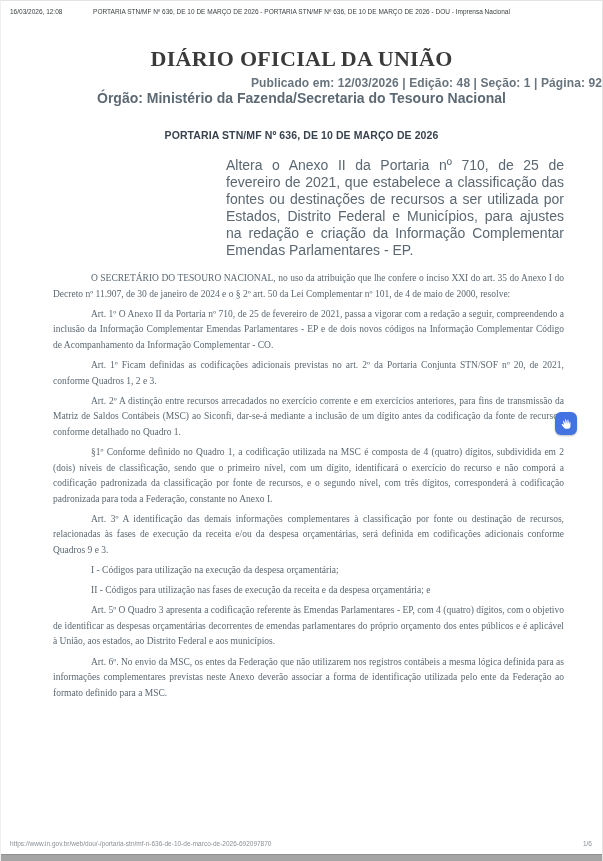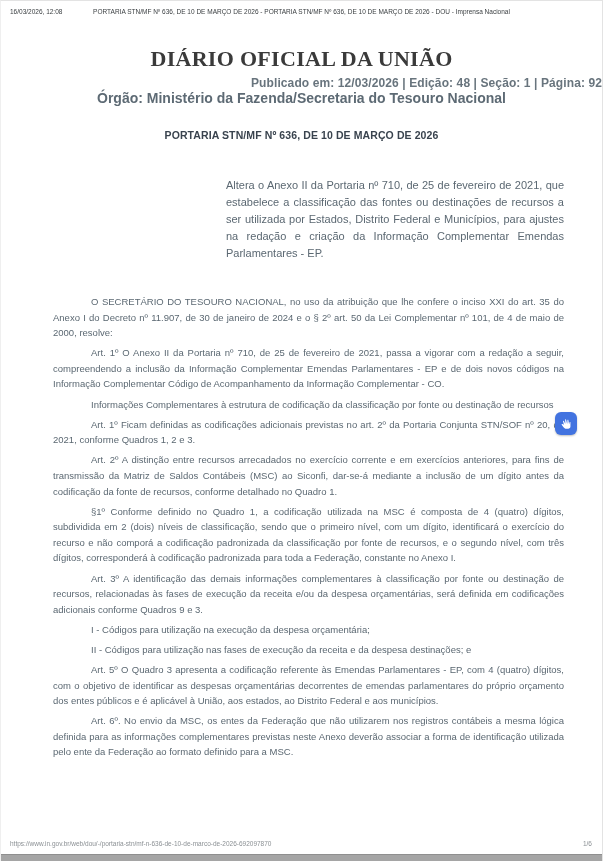--- a/index.html
+++ b/index.html
@@ -21,24 +21,24 @@
   .masthead{padding-top:46px;text-align:center;}
   .dou-title{
     font-family:"Liberation Serif","DejaVu Serif",serif;
     font-weight:bold;font-size:22px;color:#3a3a3a;letter-spacing:.3px;line-height:24px;
   }
   .pub-line{margin-top:5px;font-size:12px;font-weight:700;color:#68747d;letter-spacing:.1px;text-align:right;}
   .organ-line{font-size:14px;font-weight:bold;color:#5d6a74;}
   
   .art-heading{margin-top:23px;text-align:center;font-size:10.5px;font-weight:bold;color:#39434e;letter-spacing:.1px;}
   .summary{
-    margin:36px 38px 0 225px;text-align:justify;
-    font-size:11px;line-height:17px;color:#5b6872;
+    margin:16px 38px 0 225px;text-align:justify;
+    font-size:14px;line-height:17px;color:#5b6872;
   }
-  .body-text{margin:32px 38px 0 52px;}
+  .body-text{margin:12px 38px 0 52px;font-family:Liberation Serif, serif;}
   .body-text p.para{
     margin:0 0 4.5px 0;text-align:justify;text-indent:38px;
     font-size:9.5px;line-height:15.6px;color:#5b6872;
   }
   
   .vlibras-btn{
     position:absolute;top:411px;right:25px;width:22px;height:23px;border-radius:6px;
     display:flex;align-items:center;justify-content:center;cursor:pointer;
     box-shadow:0 1px 2px rgba(0,0,0,.25);
   }
@@ -66,27 +66,26 @@
     <div class="organ-line">Órgão: Ministério da Fazenda/Secretaria do Tesouro Nacional</div>
   </div>
 
   <div class="art-heading">PORTARIA STN/MF Nº 636, DE 10 DE MARÇO DE 2026</div>
 
   <div class="summary">Altera o Anexo II da Portaria nº 710, de 25 de fevereiro de 2021, que estabelece a classificação das fontes ou destinações de recursos a ser utilizada por Estados, Distrito Federal e Municípios, para ajustes na redação e criação da Informação Complementar Emendas Parlamentares - EP.</div>
 
   <div class="body-text">
       <p class="para">O SECRETÁRIO DO TESOURO NACIONAL, no uso da atribuição que lhe confere o inciso XXI do art. 35 do Anexo I do Decreto nº 11.907, de 30 de janeiro de 2024 e o § 2º art. 50 da Lei Complementar nº 101, de 4 de maio de 2000, resolve:</p>
       <p class="para">Art. 1º O Anexo II da Portaria nº 710, de 25 de fevereiro de 2021, passa a vigorar com a redação a seguir, compreendendo a inclusão da Informação Complementar Emendas Parlamentares - EP e de dois novos códigos na Informação Complementar Código de Acompanhamento da Informação Complementar - CO.</p>
-      <p class="para">Informações Complementares à estrutura de codificação da classificação por fonte ou destinação de recursos</p>
       <p class="para">Art. 1º Ficam definidas as codificações adicionais previstas no art. 2º da Portaria Conjunta STN/SOF nº 20, de 2021, conforme Quadros 1, 2 e 3.</p>
       <p class="para">Art. 2º A distinção entre recursos arrecadados no exercício corrente e em exercícios anteriores, para fins de transmissão da Matriz de Saldos Contábeis (MSC) ao Siconfi, dar-se-á mediante a inclusão de um dígito antes da codificação da fonte de recursos, conforme detalhado no Quadro 1.</p>
       <p class="para">§1º Conforme definido no Quadro 1, a codificação utilizada na MSC é composta de 4 (quatro) dígitos, subdividida em 2 (dois) níveis de classificação, sendo que o primeiro nível, com um dígito, identificará o exercício do recurso e não comporá a codificação padronizada da classificação por fonte de recursos, e o segundo nível, com três dígitos, corresponderá à codificação padronizada para toda a Federação, constante no Anexo I.</p>
       <p class="para">Art. 3º A identificação das demais informações complementares à classificação por fonte ou destinação de recursos, relacionadas às fases de execução da receita e/ou da despesa orçamentárias, será definida em codificações adicionais conforme Quadros 9 e 3.</p>
       <p class="para">I - Códigos para utilização na execução da despesa orçamentária;</p>
-      <p class="para">II - Códigos para utilização nas fases de execução da receita e da despesa destinações; e</p>
+      <p class="para">II - Códigos para utilização nas fases de execução da receita e da despesa orçamentária; e</p>
       <p class="para">Art. 5º O Quadro 3 apresenta a codificação referente às Emendas Parlamentares - EP, com 4 (quatro) dígitos, com o objetivo de identificar as despesas orçamentárias decorrentes de emendas parlamentares do próprio orçamento dos entes públicos e é aplicável à União, aos estados, ao Distrito Federal e aos municípios.</p>
       <p class="para">Art. 6º. No envio da MSC, os entes da Federação que não utilizarem nos registros contábeis a mesma lógica definida para as informações complementares previstas neste Anexo deverão associar a forma de identificação utilizada pelo ente da Federação ao formato definido para a MSC.</p>
     </div>
 
   <div class="vlibras-btn" style="background: rgb(66, 115, 224);">
     <span>
       <svg viewBox="0 0 24 24" aria-hidden="true">
         <path fill="#ffffff" d="M6.6 13.4c-1.4-1.1-2.9-.5-2.3.6l2.9 3.9c1 1.4 2.5 2.4 4.4 2.4h3.1c2 0 3.6-1.6 3.6-3.6v-6.5c0-.9-1.2-.9-1.4 0l-.4 2.1h-.5l-1-5.6c-.2-.9-1.4-.8-1.5.1l-.2 5h-.5l-1.6-6.1c-.2-.9-1.5-.7-1.4.2l.4 6.2h-.5l-1.9-4.1c-.4-.9-1.7-.4-1.4.5l1.4 4.9z"></path>
       </svg>
     </span>

